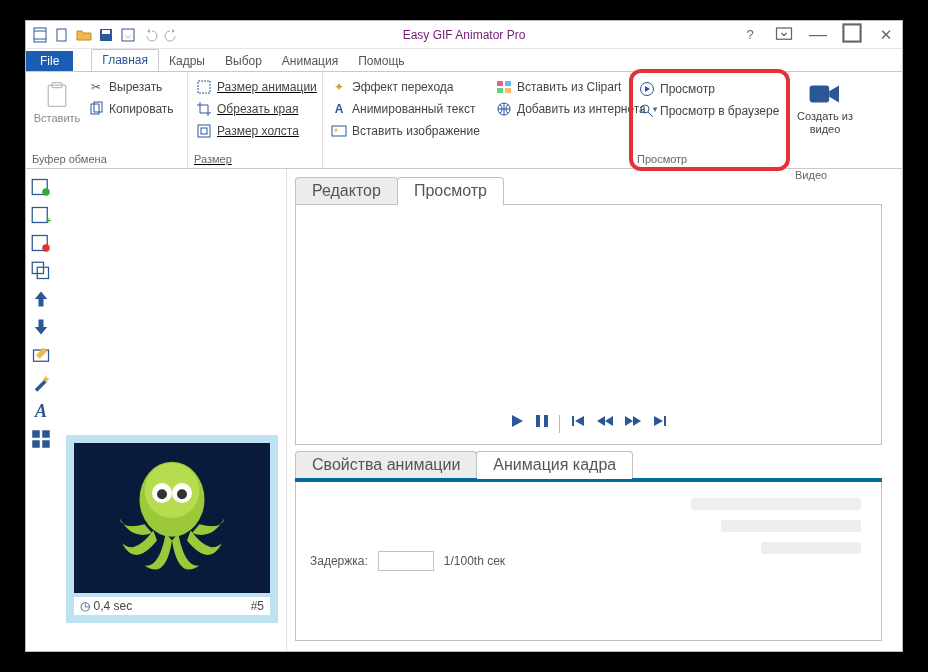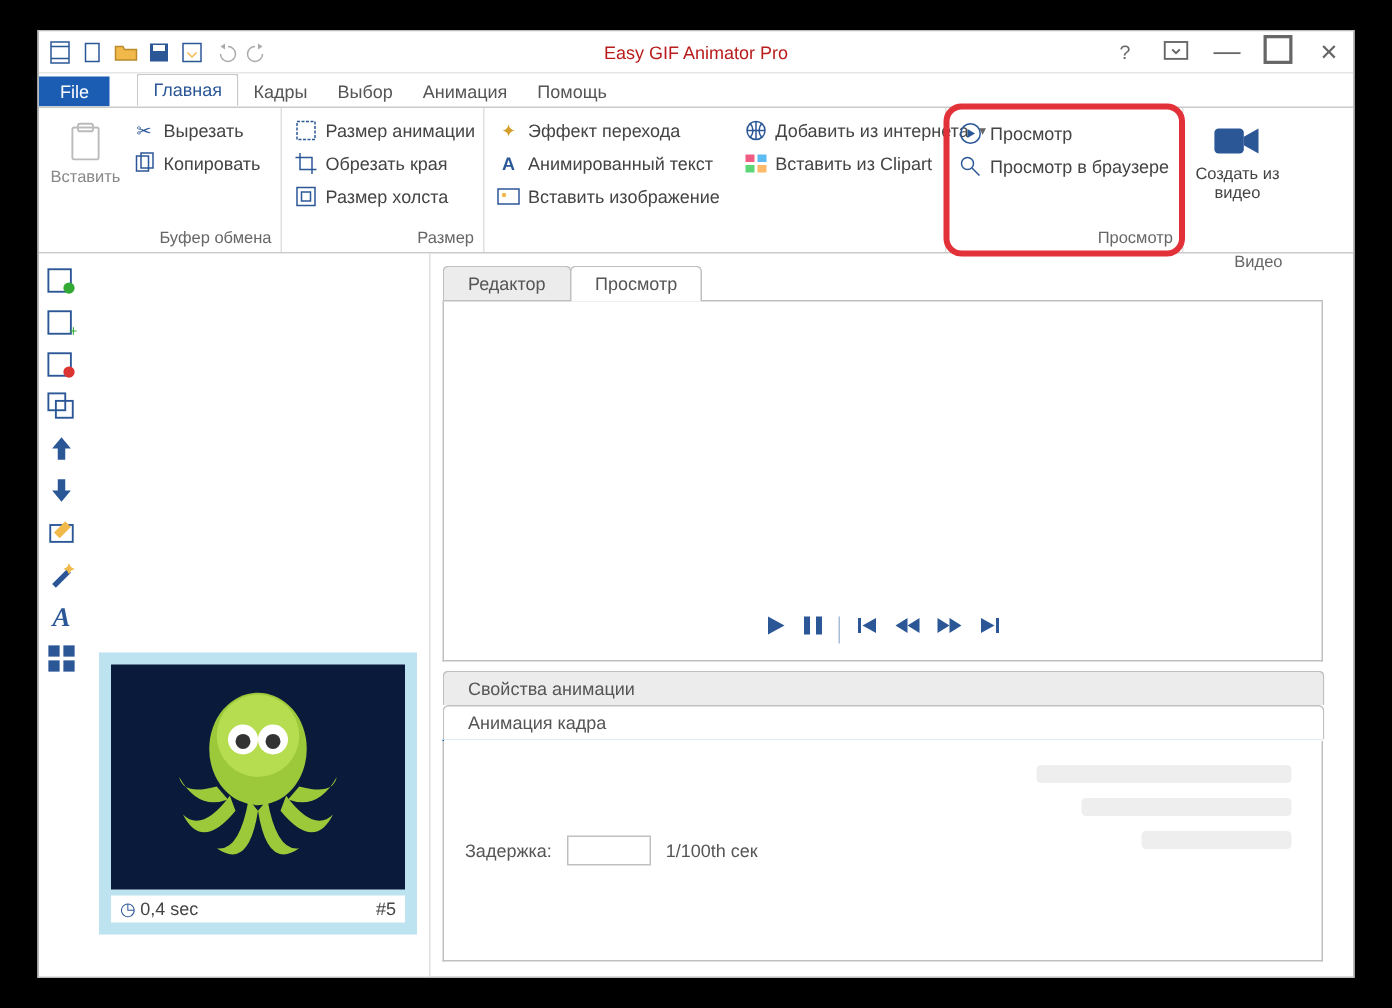--- a/index.html
+++ b/index.html
@@ -2,33 +2,33 @@
 <html><head>
 <meta charset="utf-8">
 <style>
   * { box-sizing: border-box; margin: 0; padding: 0; }
   body { font-family: "Segoe UI", Tahoma, sans-serif; font-size: 12px; background: #000; width: 928px; height: 672px; overflow: hidden; position: relative; }
   .window { position: absolute; left: 25px; top: 20px; width: 878px; height: 632px; background: #fff; border: 1px solid #bbb; display: flex; flex-direction: column; }
   
   .titlebar { height: 28px; background: #fff; display: flex; align-items: center; padding: 0 6px; border-bottom: 1px solid #e6e6e6; position: relative; }
   .qat { display: flex; gap: 6px; align-items: center; }
   .qat .ic { width: 16px; height: 16px; display: inline-flex; align-items: center; justify-content: center; color: #2b5797; }
-  .title-text { position: absolute; left: 50%; transform: translateX(-50%); color: #b91c1c; font-size: 12px; }
+  .title-text { position: absolute; left: 50%; transform: translateX(-50%); color: #701a75; font-size: 12px; }
   .title-right { position: absolute; right: 6px; display: flex; gap: 14px; align-items: center; color: #666; }
   .title-right .tc { width: 20px; text-align: center; cursor: default; font-size: 13px; }
   
   .tabs-row { height: 22px; display: flex; align-items: flex-end; padding-left: 0; }
   .file-tab { background: #1a5db3; color: #fff; font-size: 12px; padding: 3px 14px 3px 14px; margin-right: 18px; }
   .tab { padding: 3px 10px; color: #555; cursor: default; font-size: 12px; }
   .tab.active { border: 1px solid #c9c9c9; border-bottom: 1px solid #fff; background: #fff; border-radius: 2px 2px 0 0; color: #2b5797; }
   
   .ribbon { border-top: 1px solid #c9c9c9; border-bottom: 1px solid #c9c9c9; background: #fff; display: flex; height: 98px; }
   .group { border-right: 1px solid #e0e0e0; display: flex; flex-direction: column; position: relative; padding: 4px 6px 0 6px; }
   .group-body { flex: 1; display: flex; align-items: flex-start; }
-  .group-label { text-align: right; font-size: 11px; color: #666; padding: 2px 0 3px 0; white-space: nowrap; }
+  .group-label { text-align: left; font-size: 11px; color: #666; padding: 2px 0 3px 0; white-space: nowrap; }
   .big-btn { display: flex; flex-direction: column; align-items: center; width: 50px; color: #888; gap: 2px; padding-top: 4px; }
   .big-btn .bic { width: 30px; height: 30px; display:flex; align-items:center; justify-content:center; color:#bbb; }
   .big-btn span { font-size: 11px; text-align:center; line-height:1.15; }
   .stack { display: flex; flex-direction: column; gap: 4px; padding-top: 2px; }
   .item { display: flex; align-items: center; gap: 5px; padding: 1px 2px; color: #444; font-size: 12px; white-space: nowrap; }
   .item .ii { width: 16px; height: 16px; display:inline-flex; align-items:center; justify-content:center; color:#2b5797; flex-shrink:0; }
   .highlight-box { position: absolute; border: 4px solid #e3313a; border-radius: 12px; pointer-events: none; }
   .create-btn { display:flex; flex-direction:column; align-items:center; width:58px; padding-top:4px; color:#444; gap:2px;}
   .create-btn .cic { width:34px; height:28px; color:#2b5797; display:flex; align-items:center; justify-content:center;}
   .create-btn span { font-size:11px; text-align:center; line-height:1.15;}
@@ -38,27 +38,27 @@
   .side-tools .st { width:20px; height:20px; display:flex; align-items:center; justify-content:center; color:#2b5797; }
   .frame-panel { width: 230px; background:#fff; display:flex; flex-direction:column; justify-content:flex-end; padding:8px 8px 28px 10px;}
   .frame-card { background:#bde2f0; padding:8px; }
   .frame-img { width: 100%; height: 150px; background:#0a1a3a; display:flex; align-items:center; justify-content:center; overflow:hidden; position:relative;}
   .frame-info { display:flex; justify-content:space-between; align-items:center; background:#fff; margin-top:4px; padding:2px 6px; font-size:12px; color:#444;}
   .frame-info .left { display:flex; align-items:center; gap:3px; color:#444;}
   .frame-info .left .ci { color:#2b5797; font-size:12px;}
   
   .editor { flex:1; display:flex; flex-direction:column; border-left:1px solid #e0e0e0; padding:8px 20px 10px 8px; gap:6px; }
   .tab-strip { display:flex; border-bottom:1px solid #c0c0c0; }
-  .etab { padding:4px 16px; border:1px solid #c0c0c0; border-bottom:none; font-size:12px; background:#ececec; color:#555; border-radius:4px 4px 0 0; margin-right:-1px; }
+  .etab { padding:4px 16px; border:1px solid #c0c0c0; border-bottom:none; font-size:16px; background:#ececec; color:#555; border-radius:4px 4px 0 0; margin-right:-1px; }
   .etab.active { background:#fff; position:relative; }
   .etab.active::after { content:""; position:absolute; left:0; right:0; bottom:-1px; height:1px; background:#fff;}
   .preview-area { border:1px solid #c0c0c0; border-top:none; height:240px; display:flex; flex-direction:column; justify-content:flex-end; align-items:center; padding-bottom:10px; }
   .controls { display:flex; gap:10px; color:#2b5797; font-size:18px; align-items:center;}
   .controls .sep { width:1px; height:18px; background:#2b5797; opacity:0.4;}
-  .props-strip { display:flex; border-bottom:1px solid #0369a1;flex-direction:column; }
+  .props-strip { display:flex; border-bottom:4px solid #0369a1; }
   .props-body { border:1px solid #c0c0c0; border-top:none; flex:1; padding:14px; display:flex; gap:13px; }
   .props-left { display:flex; align-items:center; gap:10px; font-size:12px; color:#555;}
   .props-left input { width:56px; height:20px; border:1px solid #c0c0c0; font-size:12px; padding:0 4px;}
   .props-right { flex:1; display:flex; flex-direction:column; gap:10px; align-items:flex-end; padding-right:6px; padding-top:2px;}
   .skel { height:12px; border-radius:3px; background:#eee; width:170px; }
   
   svg { width:100%; height:100%; }
 </style>
 </head>
 <body>
@@ -158,21 +158,21 @@
                   <rect x="6" y="1" width="8" height="10" fill="none" stroke="#2b5797"></rect>
                 </svg>
               </span>
               <span>Копировать</span>
             </div>
         </div>
       </div>
       <div class="group-label">Буфер обмена</div>
     </div>
 
-    <div class="group" style="width:135px;">
+    <div class="group" style="width:135px;text-decoration:underline;">
       <div class="group-body">
           <div class="stack">
         <div class="item">
               <span class="ii">
                 <svg viewBox="0 0 16 16">
                   <rect x="2" y="2" width="12" height="12" fill="none" stroke="#2b5797" stroke-dasharray="2 1"></rect>
                 </svg>
               </span>
               <span>Размер анимации</span>
             </div>
@@ -213,40 +213,40 @@
               <span class="ii">
                 <svg viewBox="0 0 16 16">
                   <rect x="1" y="3" width="14" height="10" fill="none" stroke="#2b5797"></rect>
                   <circle cx="5" cy="7" r="1.5" fill="#f0b94a"></circle>
                 </svg>
               </span>
               <span>Вставить изображение</span>
             </div>
         </div>
         <div class="stack" style="margin-left:12px;">
-          <div class="item">
-              <span class="ii">
-                <svg viewBox="0 0 16 16">
-                  <circle cx="8" cy="8" r="6" fill="none" stroke="#2b5797"></circle>
-                  <path d="M2 8h12M8 2v12M4 3q4 5 0 10M12 3q-4 5 0 10" stroke="#2b5797" fill="none"></path>
-                </svg>
-              </span>
-              <span>Добавить из интернета</span>
-              <span style="font-size:9px;color:#666;margin-left:2px;">▾</span>
-            </div>
           <div class="item">
               <span class="ii">
                 <svg viewBox="0 0 16 16">
                   <rect x="1" y="2" width="6" height="5" fill="#e36" opacity="0.8"></rect>
                   <rect x="9" y="2" width="6" height="5" fill="#3ae" opacity="0.8"></rect>
                   <rect x="1" y="9" width="6" height="5" fill="#3c5" opacity="0.8"></rect>
                   <rect x="9" y="9" width="6" height="5" fill="#fa4" opacity="0.8"></rect>
                 </svg>
               </span>
               <span>Вставить из Clipart</span>
+            </div>
+          <div class="item">
+              <span class="ii">
+                <svg viewBox="0 0 16 16">
+                  <circle cx="8" cy="8" r="6" fill="none" stroke="#2b5797"></circle>
+                  <path d="M2 8h12M8 2v12M4 3q4 5 0 10M12 3q-4 5 0 10" stroke="#2b5797" fill="none"></path>
+                </svg>
+              </span>
+              <span>Добавить из интернета</span>
+              <span style="font-size:9px;color:#666;margin-left:2px;">▾</span>
             </div>
         </div>
       </div>
     </div>
 
     <div class="group" style="width:158px; position:relative;">
       <div class="highlight-box" style="left:-2px;top:-3px;right:-2px;bottom:-3px;"></div>
       <div class="group-body">
           <div class="stack" style="padding-top:4px;">
         <div class="item">

